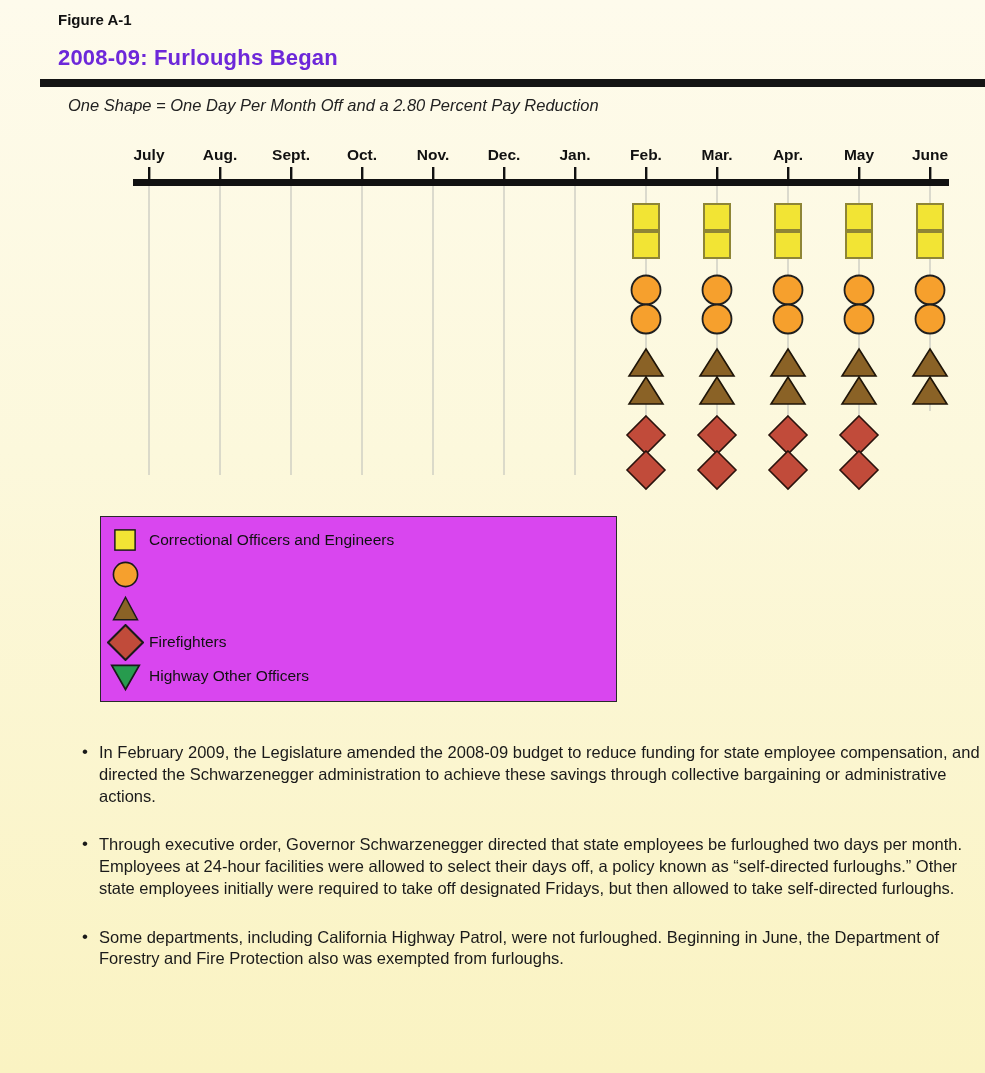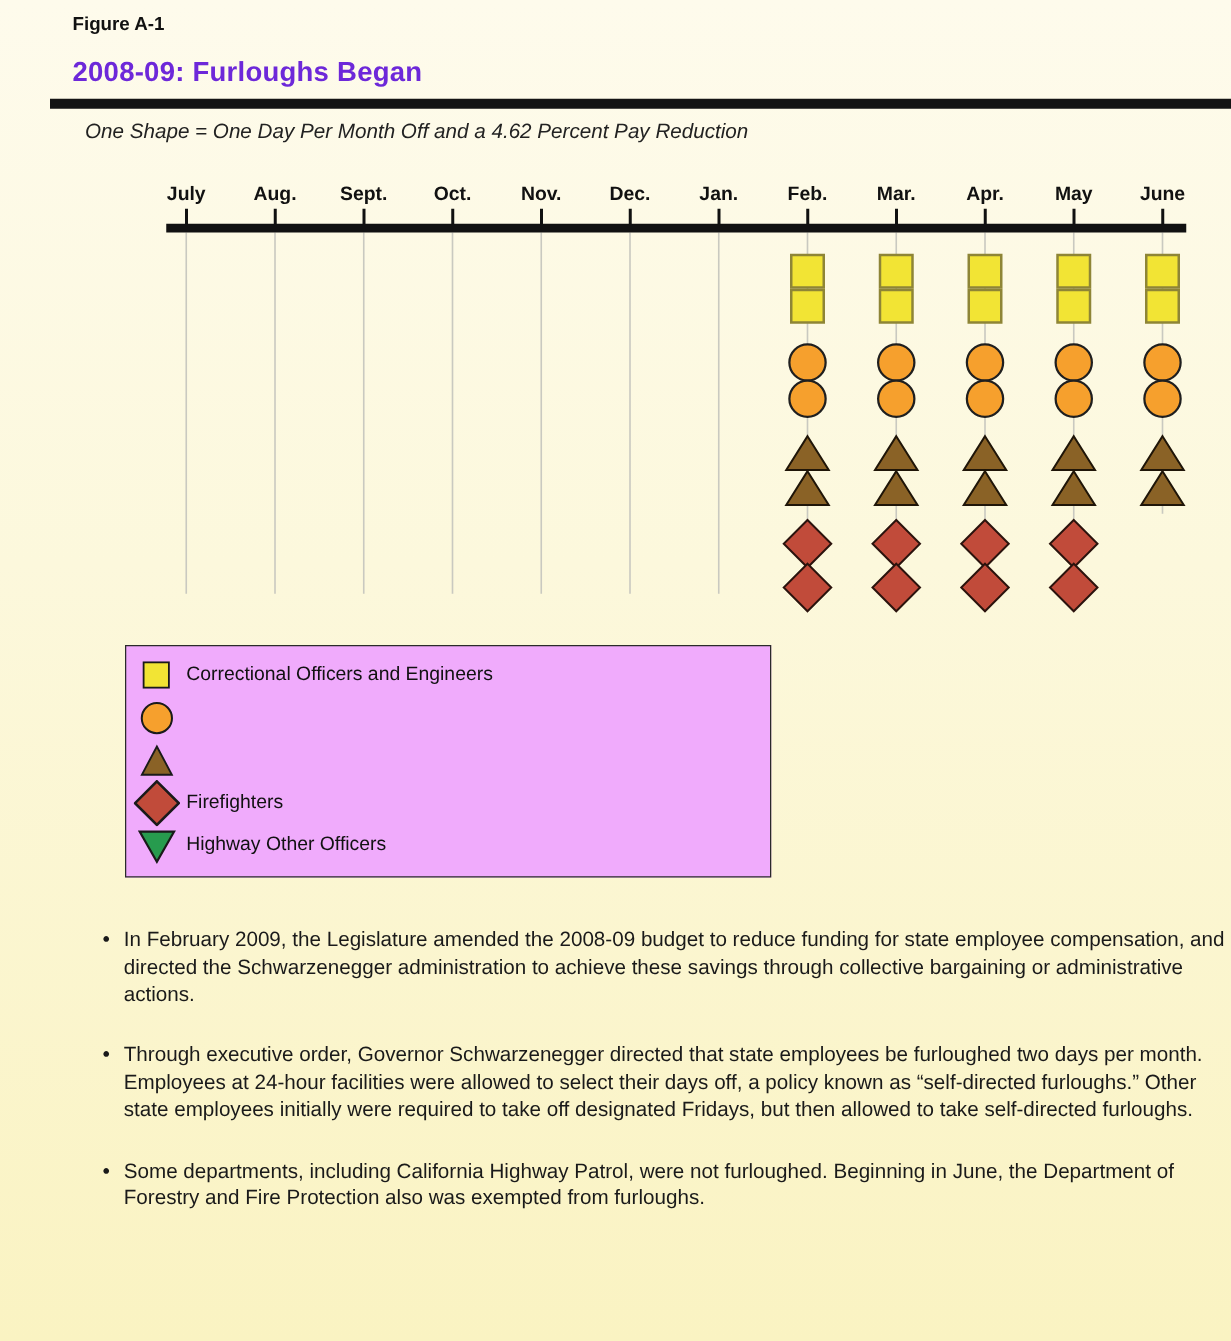--- a/index.html
+++ b/index.html
@@ -9,37 +9,37 @@
     background:linear-gradient(180deg,#FEFBEC 0%,#FCF8DC 42%,#FAF3C2 100%);
   }
   .abs{position:absolute;margin-left:40px;}
   #figure-label{left:18px;top:11px;font-size:15px;font-weight:bold;color:#111;}
   #figure-title{left:18px;top:45px;font-size:22px;font-weight:bold;color:#6d28d9;letter-spacing:.2px;}
   #title-rule{left:0;top:79px;width:985px;height:8px;background:#141414;}
   #figure-subtitle{left:28px;top:96px;font-size:16.5px;font-style:italic;color:#222;}
   #chart{left:0;top:0;width:844px;height:510px;}
   #chart svg{position:absolute;left:0;top:0;}
   #legend-box{
-    left:60px;top:516px;width:517px;height:186px;background:#f0abfc;
+    left:60px;top:516px;width:517px;height:186px;background:#d946ef;
     border:1.6px solid #2a2a2a;box-sizing:border-box;padding-top:6px;
   }
   .legend-row{display:flex;align-items:center;height:34px;}
   .legend-icon-cell{width:48px;display:flex;justify-content:center;align-items:center;flex:0 0 48px;}
   .legend-label{font-size:15.5px;color:#111;}
   #bullets{left:42px;top:742px;width:910px;}
   .bullet-item{position:relative;padding-left:17px;margin-bottom:27px;font-size:16.5px;line-height:1.32;color:#1a1a1a;}
   .bullet-dot{position:absolute;left:0;top:-1px;font-size:17px;}
 </style>
 </head>
 <body>
 
 <div class="abs" id="figure-label">Figure A-1</div>
 <div class="abs" id="figure-title">2008-09: Furloughs Began</div>
 <div class="abs" id="title-rule"></div>
-<div class="abs" id="figure-subtitle">One Shape = One Day Per Month Off and a 4.62 Percent Pay Reduction</div>
+<div class="abs" id="figure-subtitle">One Shape = One Day Per Month Off and a 2.80 Percent Pay Reduction</div>
 
 <div class="abs" id="chart">
   <svg id="chart-svg" width="985" height="510" viewBox="0 0 985 510">
       <line x1="109" y1="186" x2="109" y2="475" stroke="#C9C9C0" stroke-width="1.3"></line>
       <line x1="180" y1="186" x2="180" y2="475" stroke="#C9C9C0" stroke-width="1.3"></line>
       <line x1="251" y1="186" x2="251" y2="475" stroke="#C9C9C0" stroke-width="1.3"></line>
       <line x1="322" y1="186" x2="322" y2="475" stroke="#C9C9C0" stroke-width="1.3"></line>
       <line x1="393" y1="186" x2="393" y2="475" stroke="#C9C9C0" stroke-width="1.3"></line>
       <line x1="464" y1="186" x2="464" y2="475" stroke="#C9C9C0" stroke-width="1.3"></line>
       <line x1="535" y1="186" x2="535" y2="475" stroke="#C9C9C0" stroke-width="1.3"></line>

